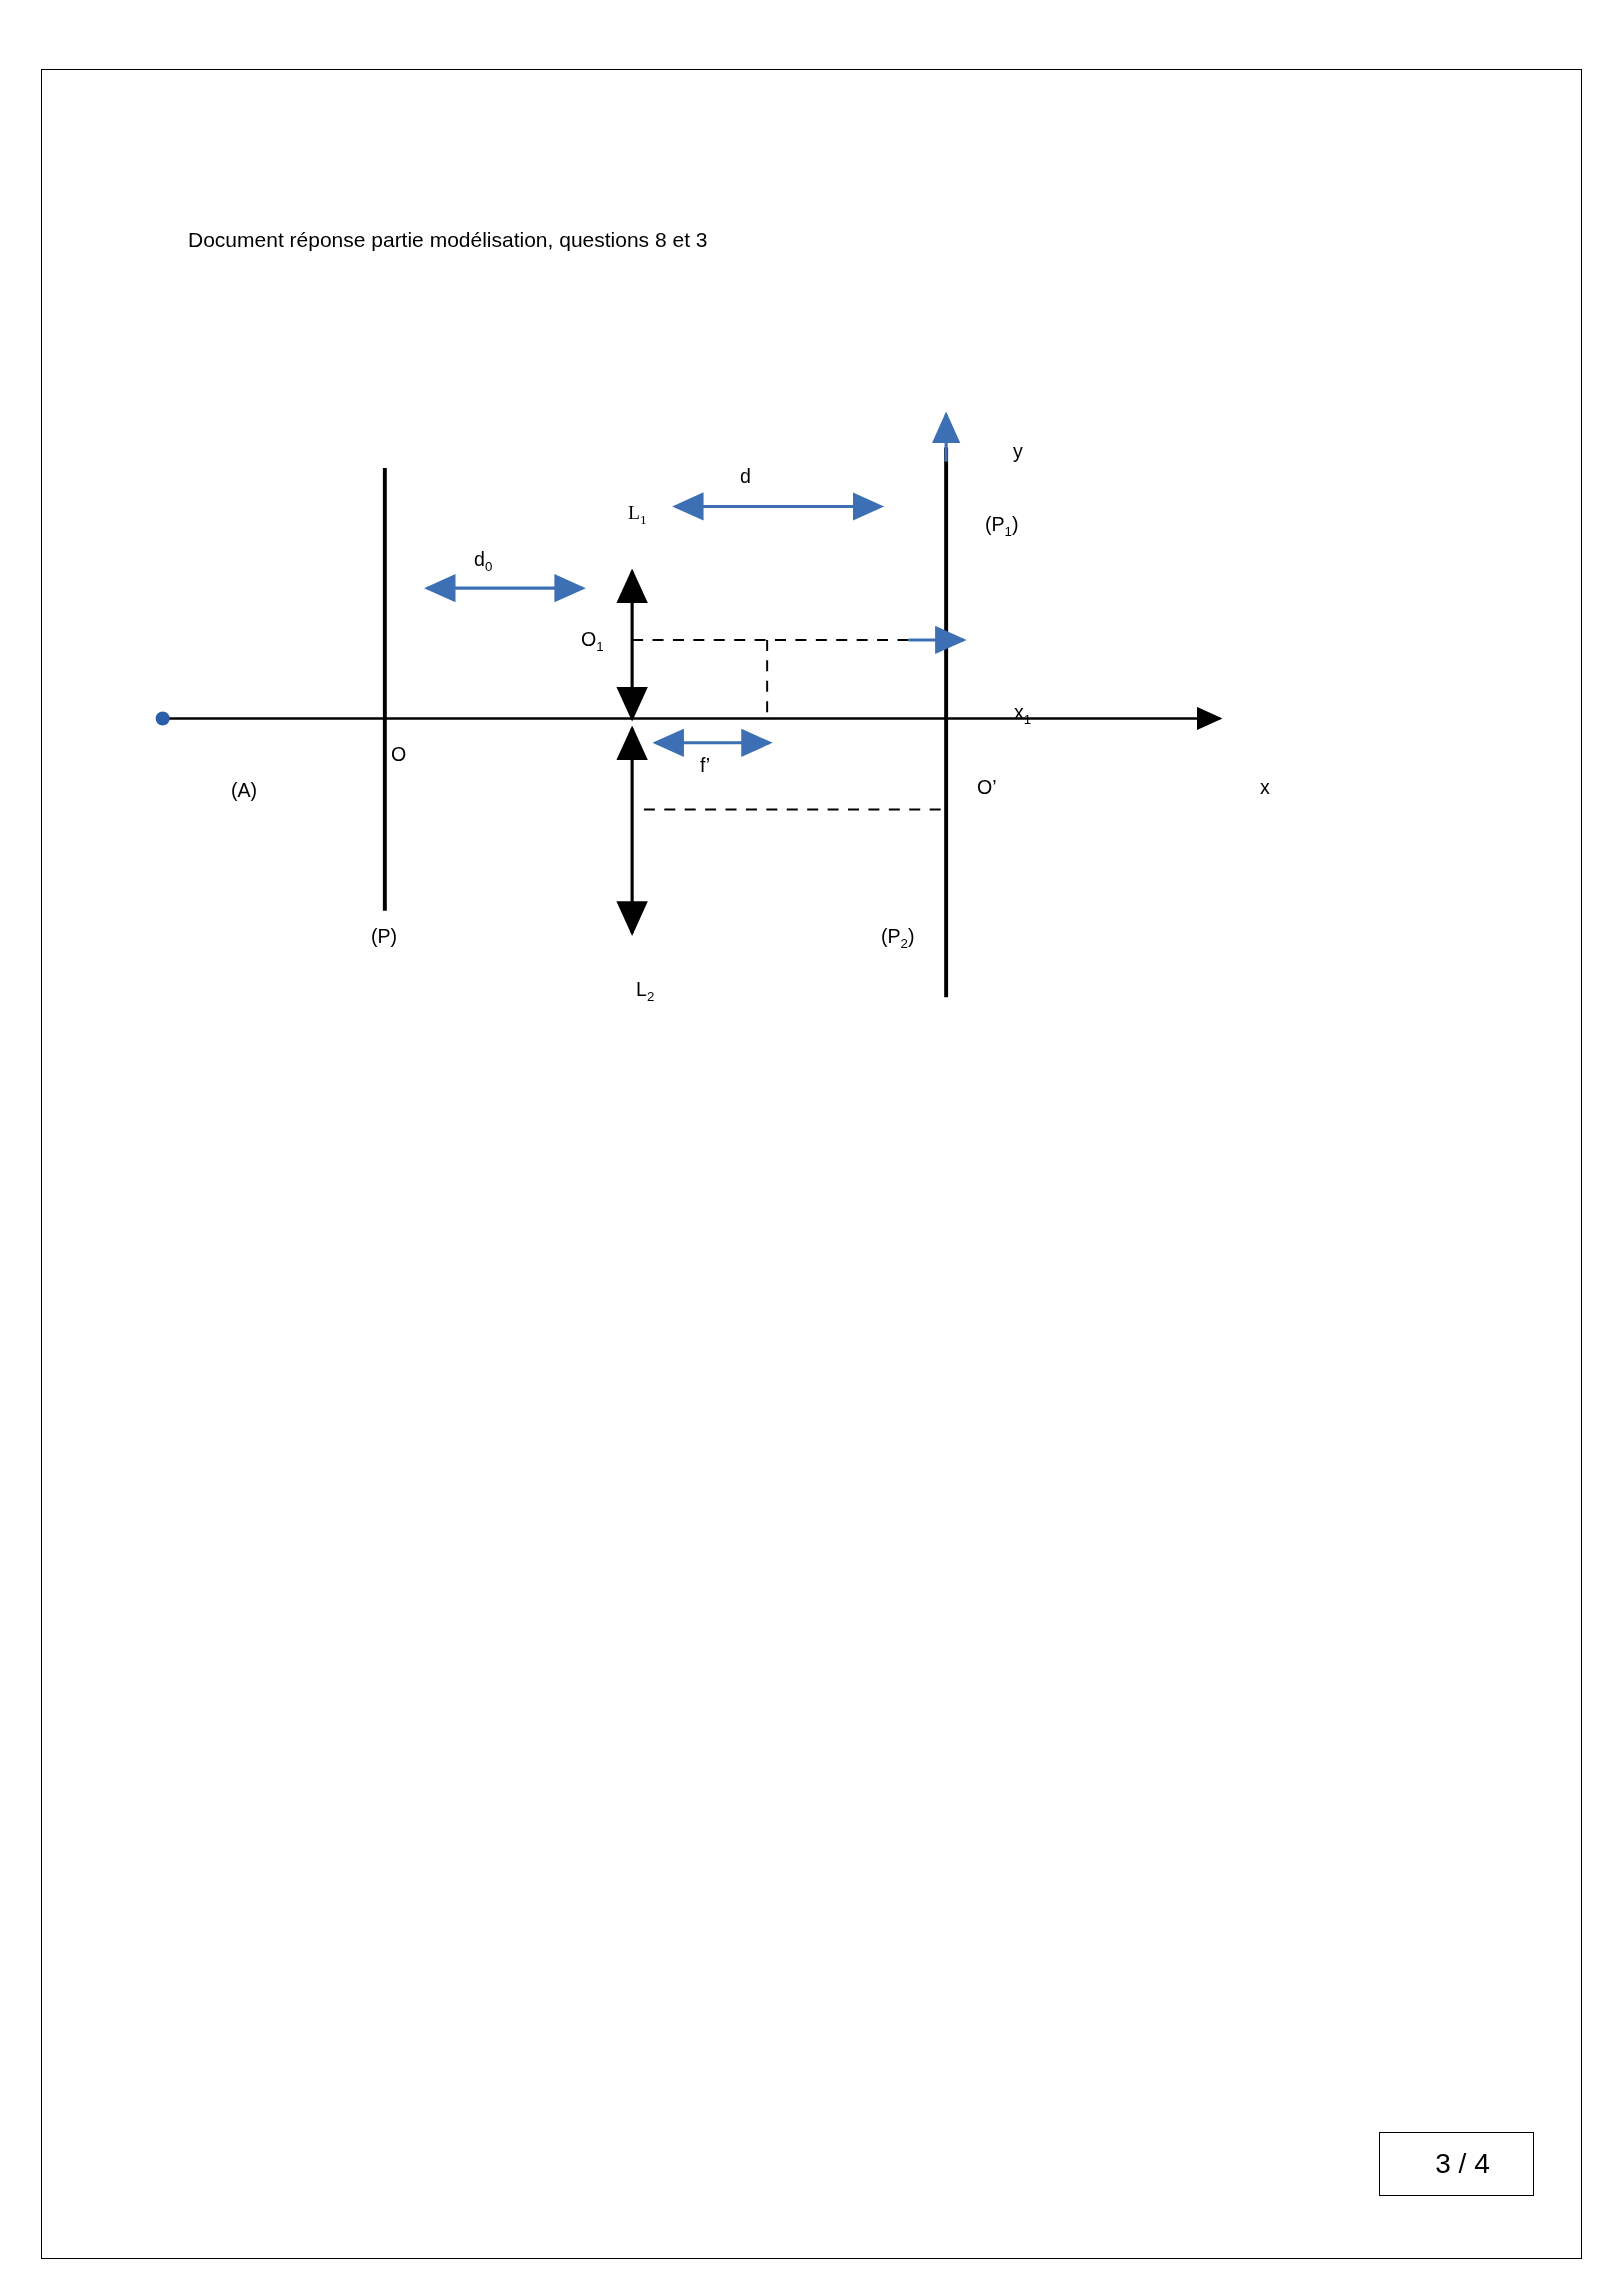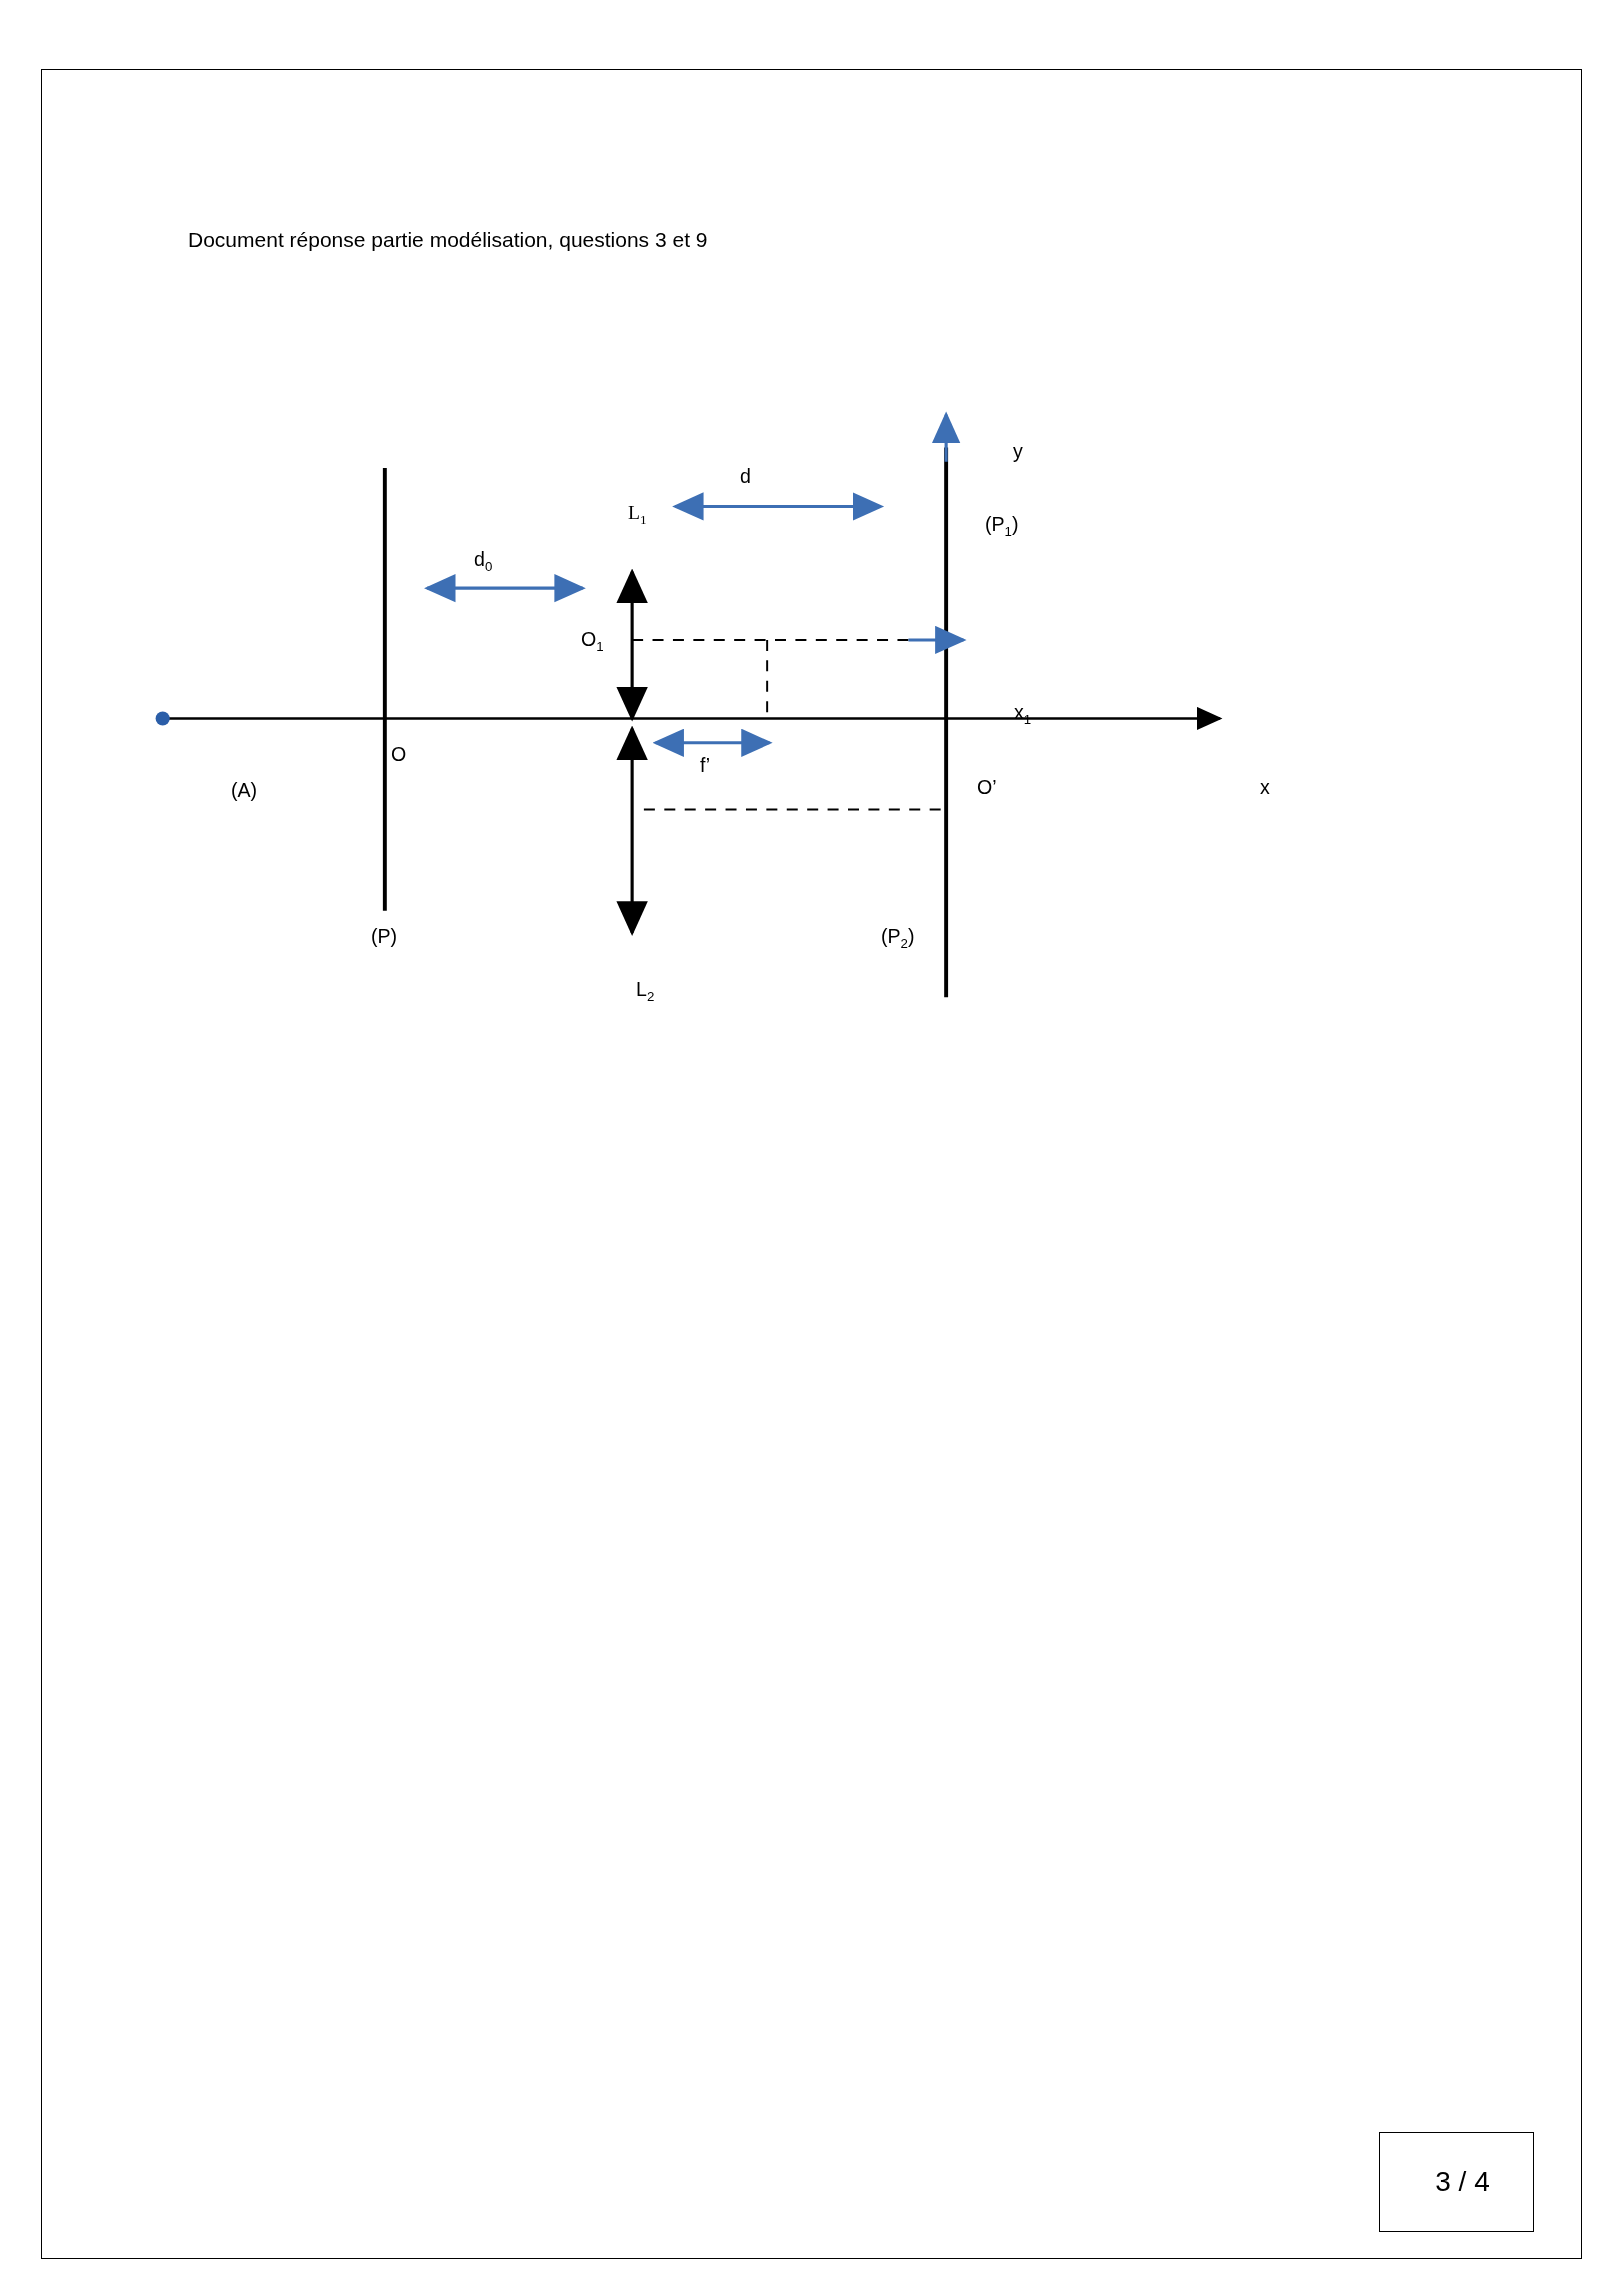--- a/index.html
+++ b/index.html
@@ -39,21 +39,21 @@
     left: 41px;
     top: 69px;
     width: 1541px;
     height: 1021px;
   }
   .page-number-box {
     position: absolute;
     left: 1379px;
     top: 2132px;
     width: 155px;
-    height: 100px;
+    height: 64px;
     border: 1.6px solid #000000;
     box-sizing: border-box;
     display: flex;
     align-items: center;
     justify-content: center;
     padding-left: 12px;
   }
   .page-number-box span {
     font-size: 28px;
     color: #000000;
@@ -69,21 +69,21 @@
   }
   svg { display: block; }
 </style>
 </head>
 <body>
 
 <div class="page">
 
   <div class="page-border"></div>
 
-  <div class="doc-title">Document réponse partie modélisation, questions 3 et 9</div>
+  <div class="doc-title">Document réponse partie modélisation, questions 8 et 3</div>
 
   <div class="figure">
     <svg width="1541" height="1021" viewBox="0 0 1963 1300">
       <defs>
         <marker id="arrBlack" markerWidth="12" markerHeight="12" refX="10" refY="5" orient="auto">
           <path d="M0,0 L11,5 L0,10 z" fill="#000000"></path>
         </marker>
         <marker id="arrBlackStart" markerWidth="12" markerHeight="12" refX="1" refY="5" orient="auto">
           <path d="M11,0 L0,5 L11,10 z" fill="#000000"></path>
         </marker>

